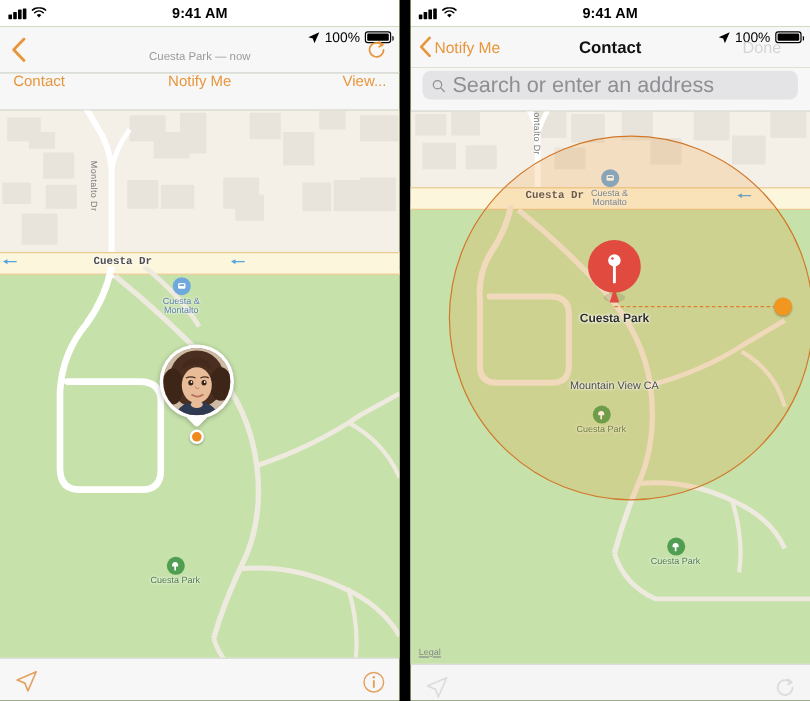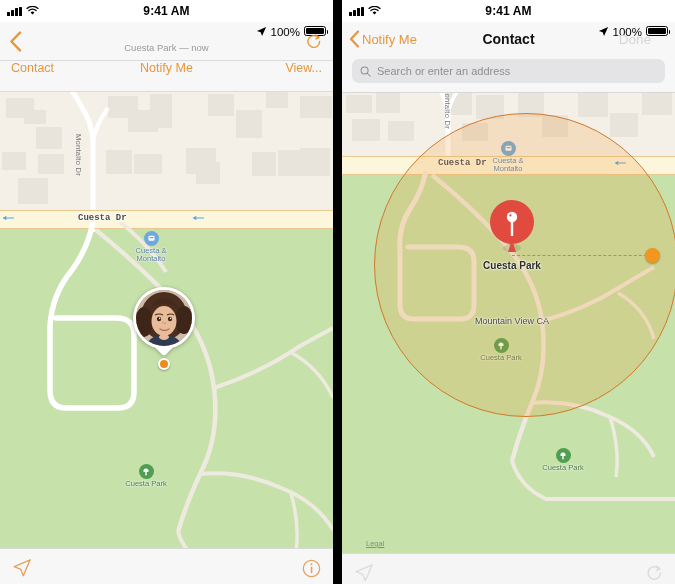--- a/index.html
+++ b/index.html
@@ -37,21 +37,21 @@
   .tabbar div.center{position:absolute;left:0;right:0;text-align:center;}
   .tabbar{position:relative;}
 
   
   .navbar2{height:34px;background:#f7f7f7;display:flex;align-items:center;position:relative;}
   .nav2-back{margin-left:7px;display:flex;align-items:center;gap:2px;font-size:13px;color:#e8963c;cursor:pointer;z-index:2;}
   .nav2-title{position:absolute;left:0;right:0;text-align:center;font-size:14px;font-weight:bold;color:#111;pointer-events:none;}
   .nav2-done{margin-left:auto;margin-right:24px;font-size:13.5px;color:#d5d5d5;z-index:2;cursor:default;}
   .searchwrap{background:#f7f7f7;padding:3px 10px 9px 10px;border-bottom:1px solid #d8d8d8;}
   .searchfield{height:24px;background:#e4e4e6;border-radius:7px;display:flex;align-items:center;padding:0 8px;gap:6px;cursor:text;}
-  .searchfield span{font-size:11px;color:#8e8e93;}
+  .searchfield span{font-size:18px;color:#8e8e93;}
 
   
   .map{position:relative;flex:1;overflow:hidden;background:#f2eee6;}
   .map-land{position:absolute;inset:0;background:#f4f0e8;}
   .park{position:absolute;left:-20px;right:-20px;top:133px;bottom:-20px;background:#c6e1aa;}
   .bldg{position:absolute;background:#e8e4dc;border-radius:1px;}
   .road-main{position:absolute;left:-20px;right:-20px;height:17px;background:#fcf6dc;border-top:1.5px solid #e8c98f;border-bottom:1.5px solid #e8c98f;}
   .maplabel{position:absolute;font-size:9px;color:#4d4d4d;font-weight:bold;white-space:nowrap;text-shadow:0 0 2px #fff,0 0 2px #fff,0 0 3px #fff;font-family:Liberation Mono, monospace;}
   .streetlabel{position:absolute;font-size:7.5px;color:#777;letter-spacing:0.3px;white-space:nowrap;}
   .poi{position:absolute;text-align:center;white-space:nowrap;}
@@ -70,21 +70,21 @@
   .dot-orange{position:absolute;width:12px;height:12px;border-radius:50%;background:#f08a1e;border:2px solid #fff;box-sizing:border-box;box-shadow:0 1px 2px rgba(0,0,0,.3);z-index:6;}
 
   
   .geo-circle{position:absolute;border-radius:50%;background:rgba(240,150,40,0.20);border:1.5px solid #d2782a;box-sizing:border-box;z-index:4;}
   .geo-dash{position:absolute;height:0;border-top:1.5px dashed #e2802a;z-index:5;}
   .geo-handle{position:absolute;width:15px;height:15px;border-radius:50%;background:#f1961f;box-shadow:0 1px 2px rgba(0,0,0,.3);z-index:7;}
   .pin{position:absolute;width:54px;height:64px;z-index:8;}
   .pinlabel{position:absolute;text-align:center;white-space:nowrap;z-index:8;}
   .pinlabel .l1{font-size:10px;font-weight:bold;color:#2e2e2e;text-shadow:0 0 2px #fff,0 0 3px #fff;}
   .pinlabel .l2{font-size:9px;color:#4a4a4a;text-shadow:0 0 2px #fff,0 0 3px #fff;margin-top:45px;}
-  .legal{position:absolute;left:24px;bottom:5px;font-size:7.5px;color:#8a8a8a;text-decoration:underline;z-index:9;cursor:pointer;}
+  .legal{position:absolute;left:7px;bottom:5px;font-size:7.5px;color:#8a8a8a;text-decoration:underline;z-index:9;cursor:pointer;}
 
   
   .bottombar{height:38px;background:#f7f7f7;border-top:1px solid #d8d8d8;display:flex;align-items:center;justify-content:space-between;padding:0 12px;}
   .bottombar.dim{background:#f5f5f5;}
 </style>
 </head>
 <body>
 
 <div class="screens">
 

